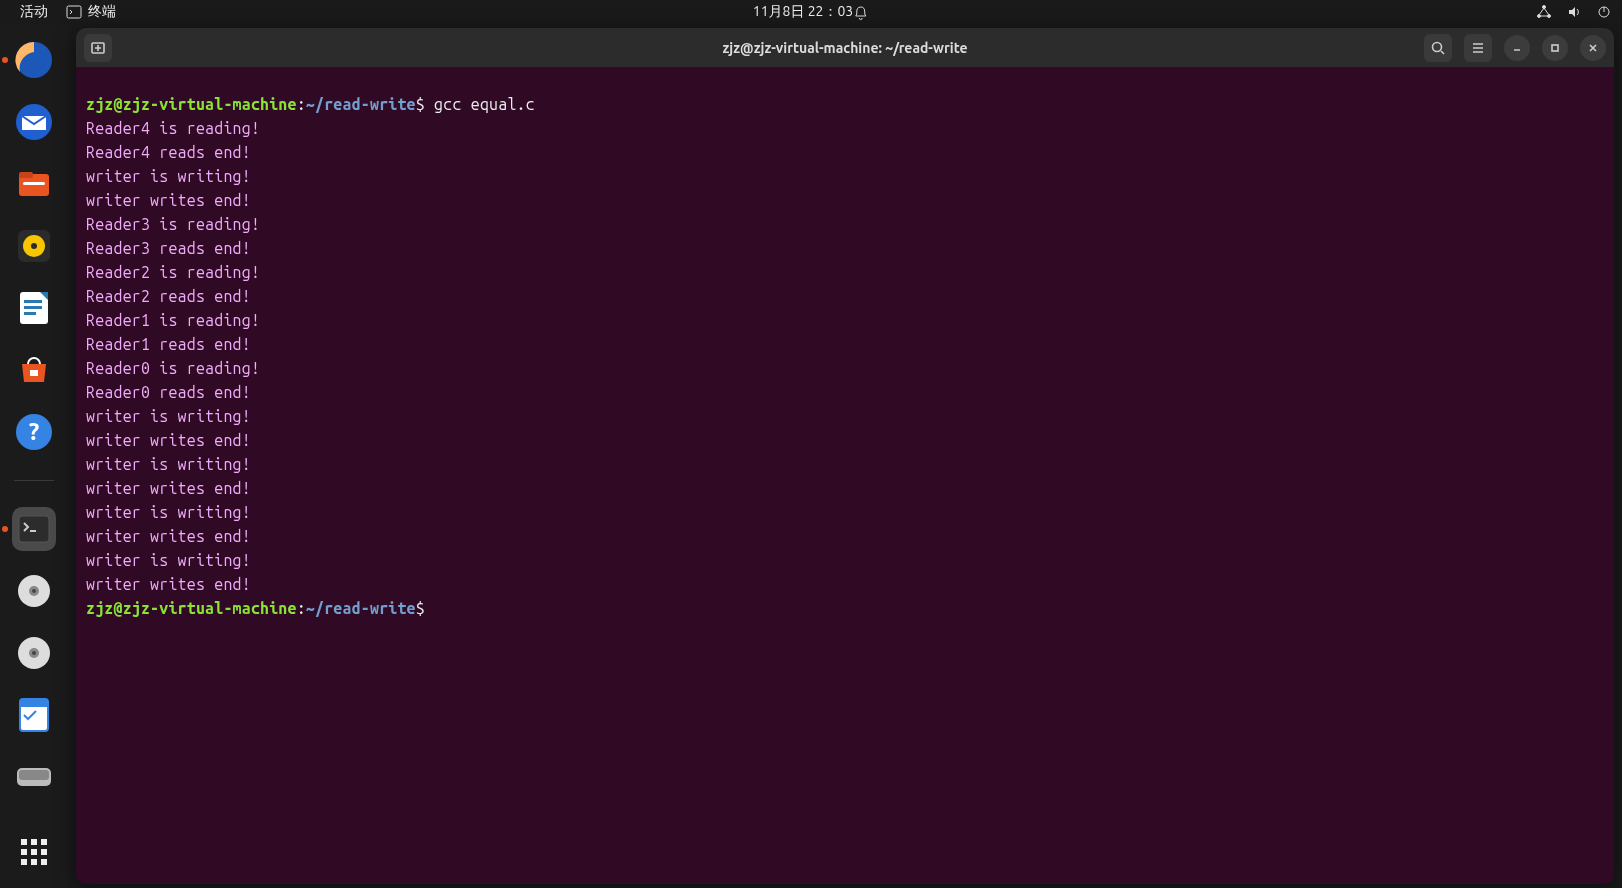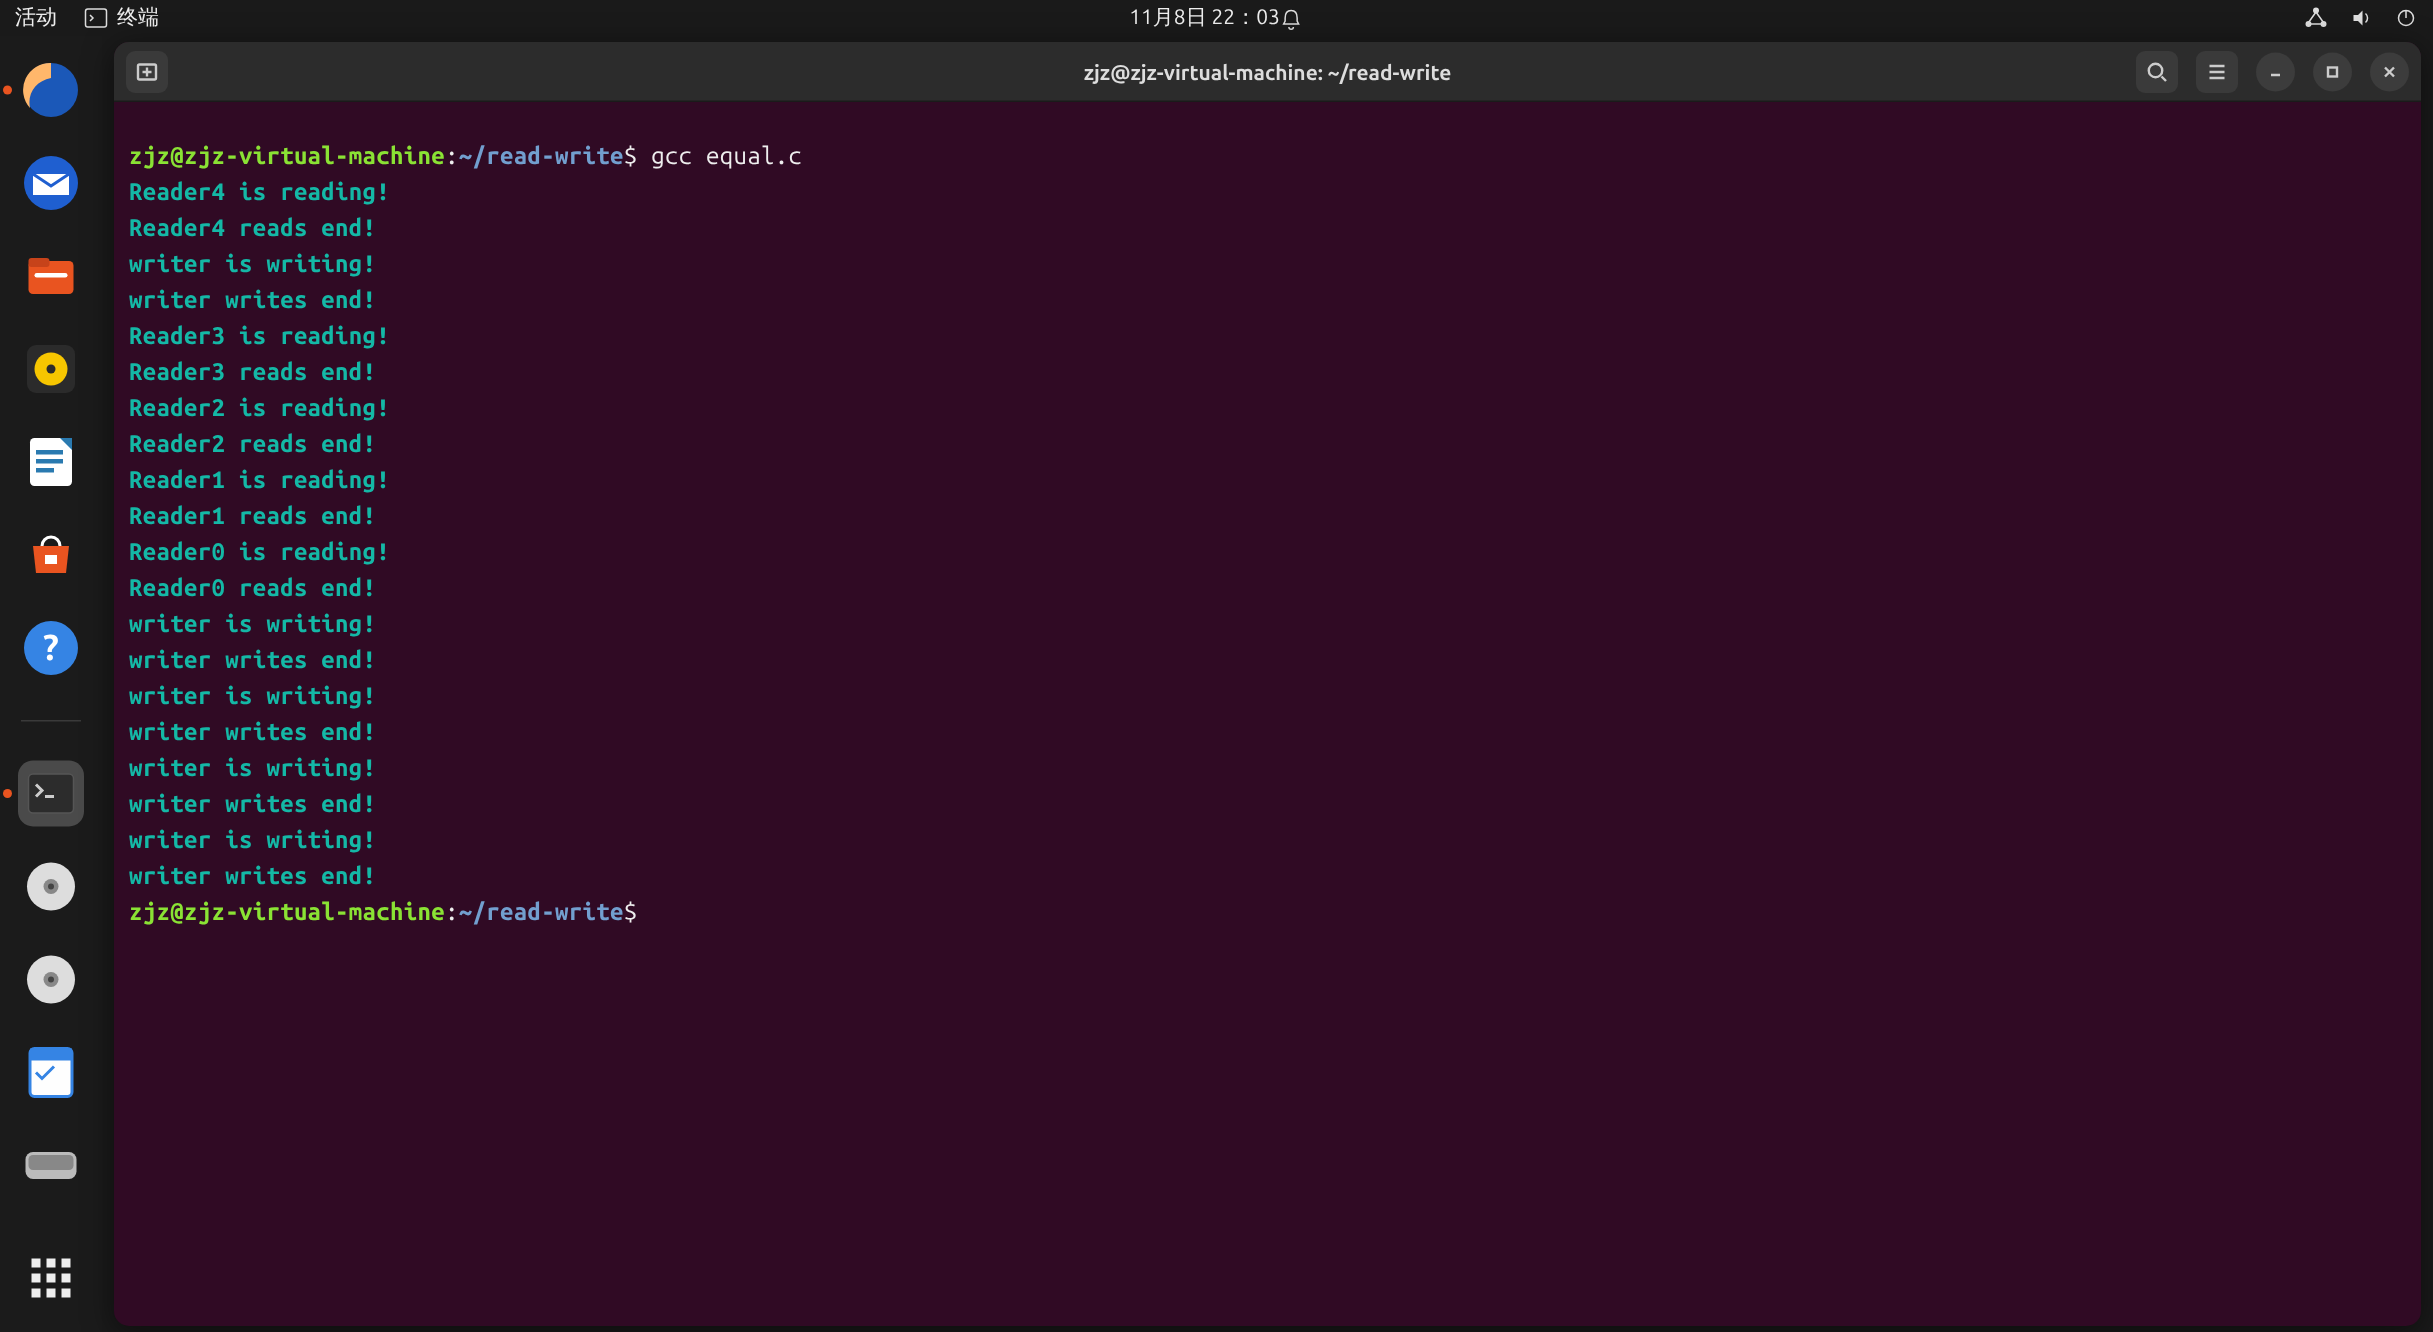--- a/index.html
+++ b/index.html
@@ -1,18 +1,18 @@
 <!DOCTYPE html>
 <html><head>
 <meta charset="utf-8">
 <style>
   * { margin: 0; padding: 0; box-sizing: border-box; }
   html, body { width: 1622px; height: 888px; overflow: hidden; background: #1a1a1a; font-family: "Ubuntu", "Noto Sans", sans-serif; color: #eee; }
   .topbar { position: absolute; top: 0; left: 0; right: 0; height: 24px; background: #1a1a1a; display: flex; align-items: center; font-size: 14px; }
-  .topbar .left { display: flex; align-items: center; gap: 18px; padding-left: 10px; }
+  .topbar .left { display: flex; align-items: center; gap: 18px; padding-left: 20px; }
   .topbar .center { position: absolute; left: 50%; transform: translateX(-50%); display: flex; align-items: flex-end; }
   .topbar .right { position: absolute; right: 10px; display: flex; align-items: center; gap: 14px; }
   .topbar .app { display: flex; align-items: center; gap: 6px; }
   .topbar svg { stroke: #ddd; fill: none; }
   .dock { position: absolute; top: 24px; left: 0; bottom: 0; width: 68px; background: rgba(28,28,28,0.98); display: flex; flex-direction: column; align-items: center; padding-top: 14px; gap: 18px; }
   .dock-item { width: 44px; height: 44px; border-radius: 10px; display: flex; align-items: center; justify-content: center; position: relative; }
   .dock-item.active::before { content: ""; position: absolute; left: -10px; width: 6px; height: 6px; background: #e95420; border-radius: 50%; }
   .dock-item.terminal.active { background: #4a4a4a; border-radius: 10px; }
   .apps-grid { display: grid; grid-template-columns: repeat(3,6px); grid-template-rows: repeat(3,6px); gap: 4px; }
   .apps-grid span { background: #eee; }
@@ -22,21 +22,21 @@
   .titlebar .left-btns, .titlebar .right-btns { display: flex; gap: 12px; align-items: center; }
   .titlebar .right-btns { margin-left: auto; }
   .tb-btn { width: 28px; height: 28px; border-radius: 6px; background: #3a3a3a; display: flex; align-items: center; justify-content: center; cursor: pointer; }
   .tb-btn.round { border-radius: 50%; width: 26px; height: 26px; background: #3c3c3c; }
   .tb-btn svg { stroke: #ccc; fill: none; stroke-width: 1.6; }
   .terminal-body { padding: 24px 10px; font-family: "Ubuntu Mono", "DejaVu Sans Mono", monospace; font-size: 16px; line-height: 24px; color: #eee; letter-spacing: 0.2px; }
   .prompt-user { color: #8ae234; font-weight: 600; }
   .prompt-path { color: #729fcf; font-weight: 600; }
   .prompt-dollar { color: #eee; }
   .cmd { color: #eee; }
-  .out { color: #14b8a6; font-weight: bold; }
+  .out { color: #f0abfc; }
   .sep { border-top: 1px solid #3a3a3a; margin: 8px 0; width: 40px; }
 </style>
 </head>
 <body>
 
 <div class="topbar">
   <div class="left">
     <span>活动</span>
     <span class="app">
       <svg width="16" height="14" viewBox="0 0 16 14">

